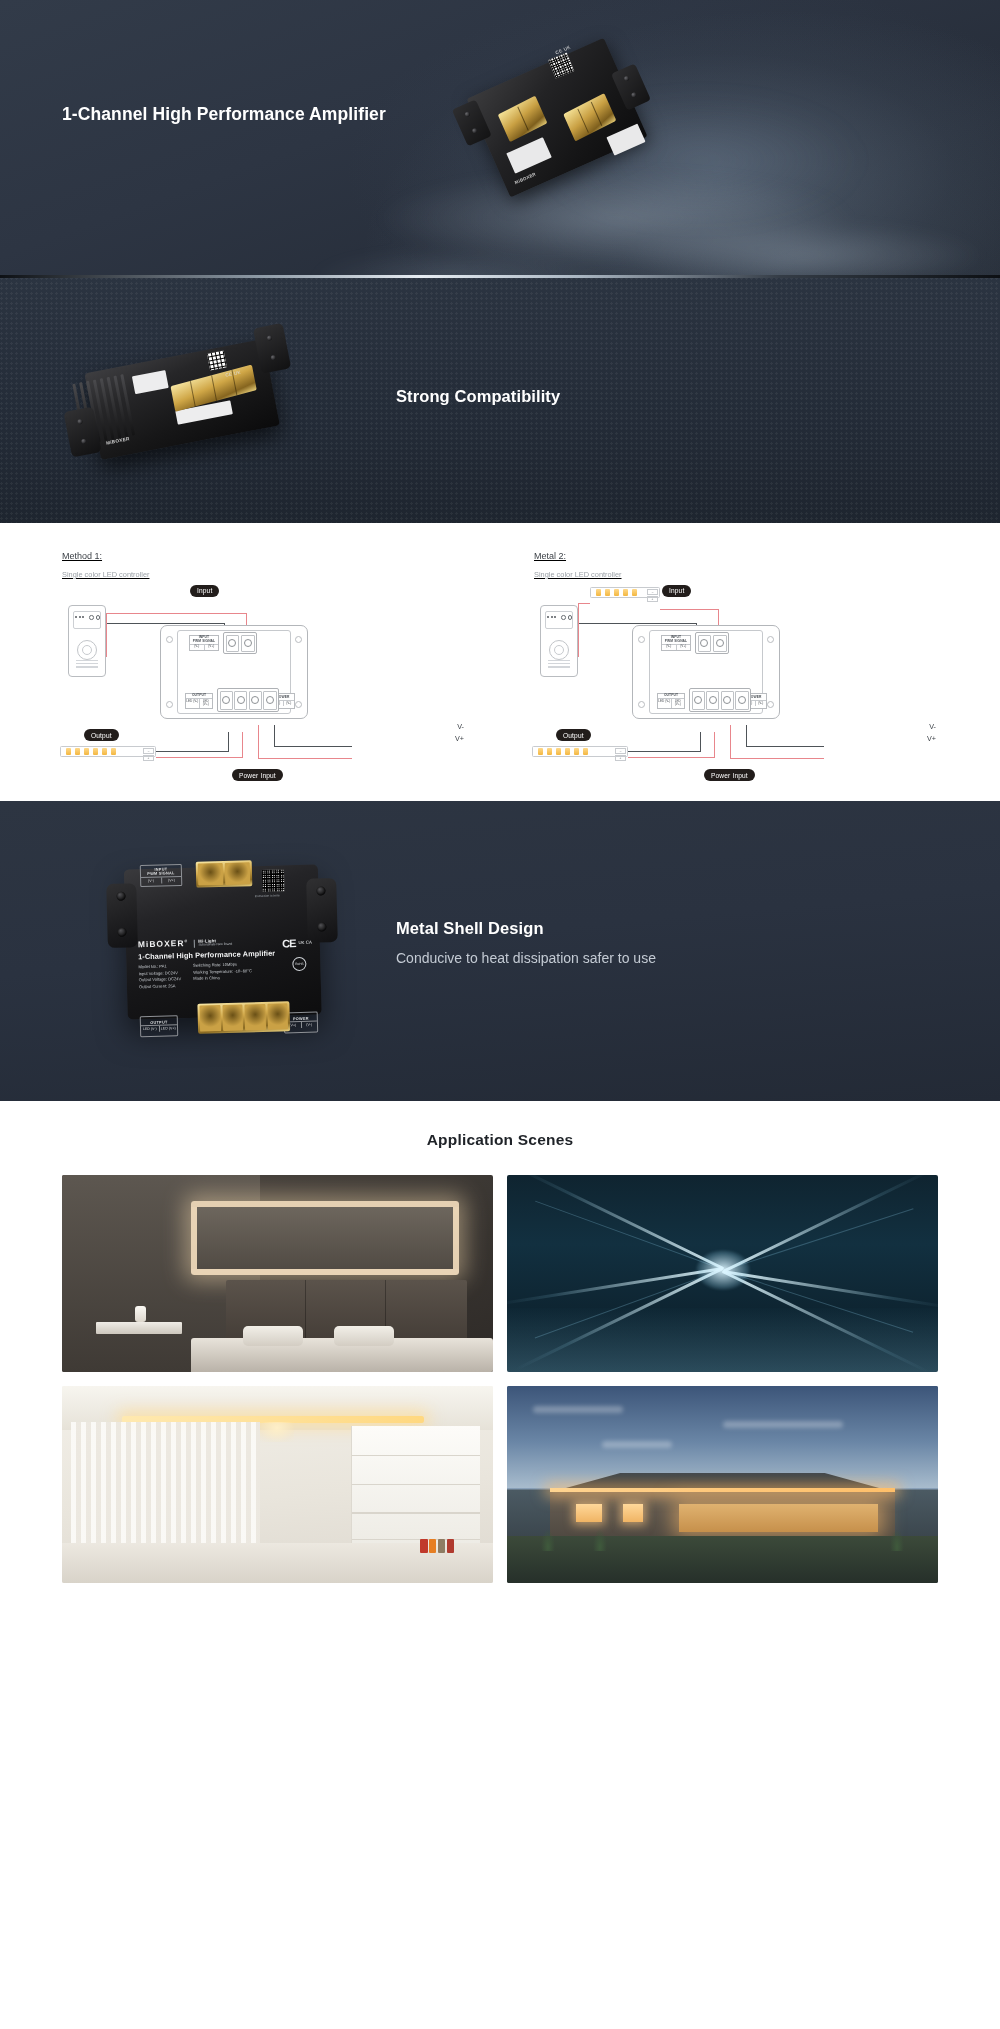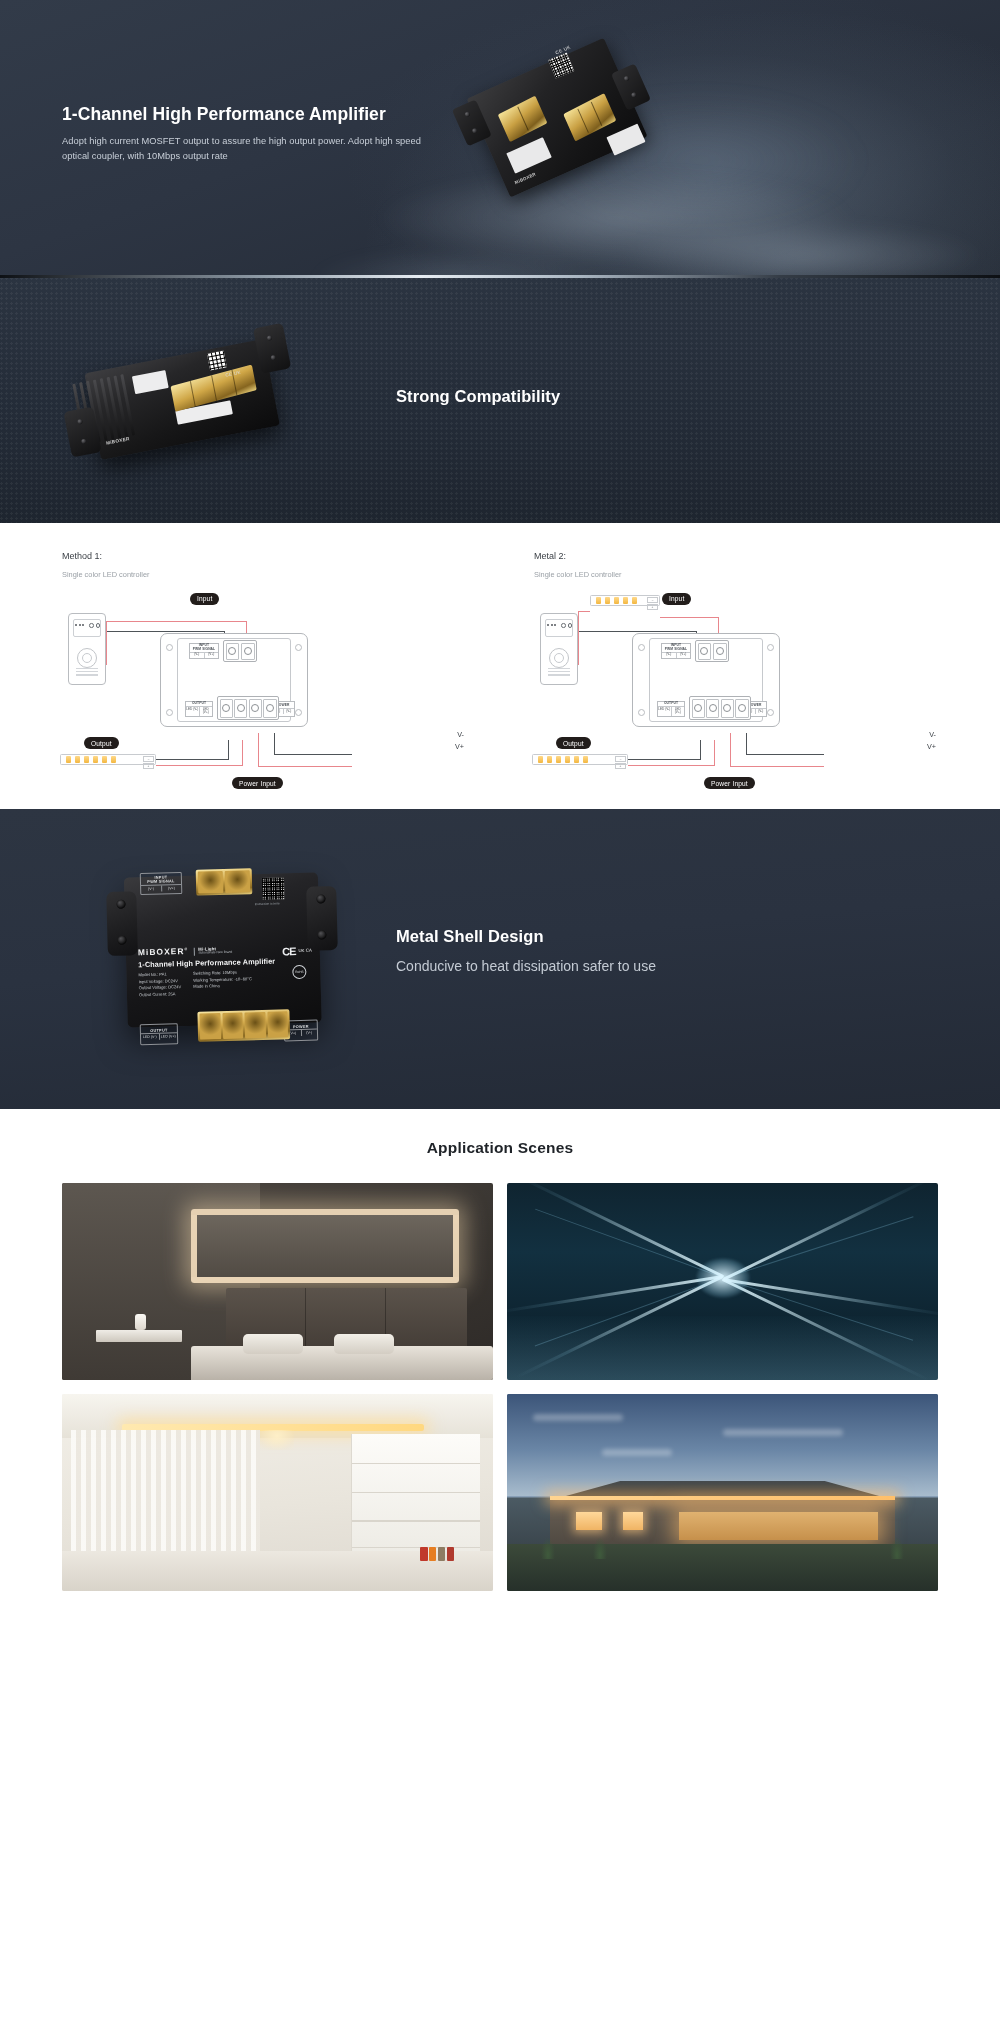--- a/index.html
+++ b/index.html
@@ -160,23 +160,23 @@
   .cp-brand { position:absolute; left: 30px; top: 88px; color:#d2d2d2; font-size:4.6px;
     font-weight:bold; letter-spacing:.35px; white-space:nowrap; }
 
   
   .diagram-sect { background: #ffffff; padding: 28px 0 22px; }
   .diagram-title {
     text-align: center; color: #1f2328; font-size: 16px; font-weight: bold;
     letter-spacing: .2px; margin-bottom: 26px;
   }
   .methods { display: flex; padding: 0 62px; gap: 68px; }
-  .method { flex: 1; position: relative; }
+  .method { flex: 1; position: relative; text-decoration: underline; }
   .method-label { color: #3a3f45; font-size: 9px; margin-bottom: 9px; }
-  .method-note { color: #9aa0a6; font-size: 7.4px; margin-bottom: 8px; }
+  .method-note { color: #9aa0a6; font-size: 7.4px; }
   .wire-canvas { position: relative; width: 100%; height: 200px; }
 
   
   .ctrl {
     position:absolute; left: 6px; top: 26px; width: 38px; height: 72px;
     border: 1.1px solid #b9bcc0; border-radius: 4px; background:#fff;
   }
   .ctrl-screen {
     position:absolute; left: 4px; top: 5px; right: 4px; height: 18px;
     border: .8px solid #cdd0d4; border-radius: 2px;
@@ -576,21 +576,20 @@
       </div>
       <div class="qr"></div>
       <div class="certtxt">CE UK</div>
       <div class="white-label wl1"></div>
       <div class="white-label wl2"></div>
       <div class="brandtxt">MiBOXER</div>
     </div>
 
     <div class="hero-copy">
       <div class="hero-title">1-Channel High Performance Amplifier</div>
-      <div class="hero-sub">Adopt high current MOSFET output to assure the high output power. Adopt high speed optical coupler, with 10Mbps output rate</div>
     </div>
   </section>
 
   <section class="compat">
     <div class="compat-prod">
       <div class="cp-body"></div>
       <div class="cp-fins">
         <i style="left:0"></i>
           <i style="left:7px"></i>
           <i style="left:14px"></i>

